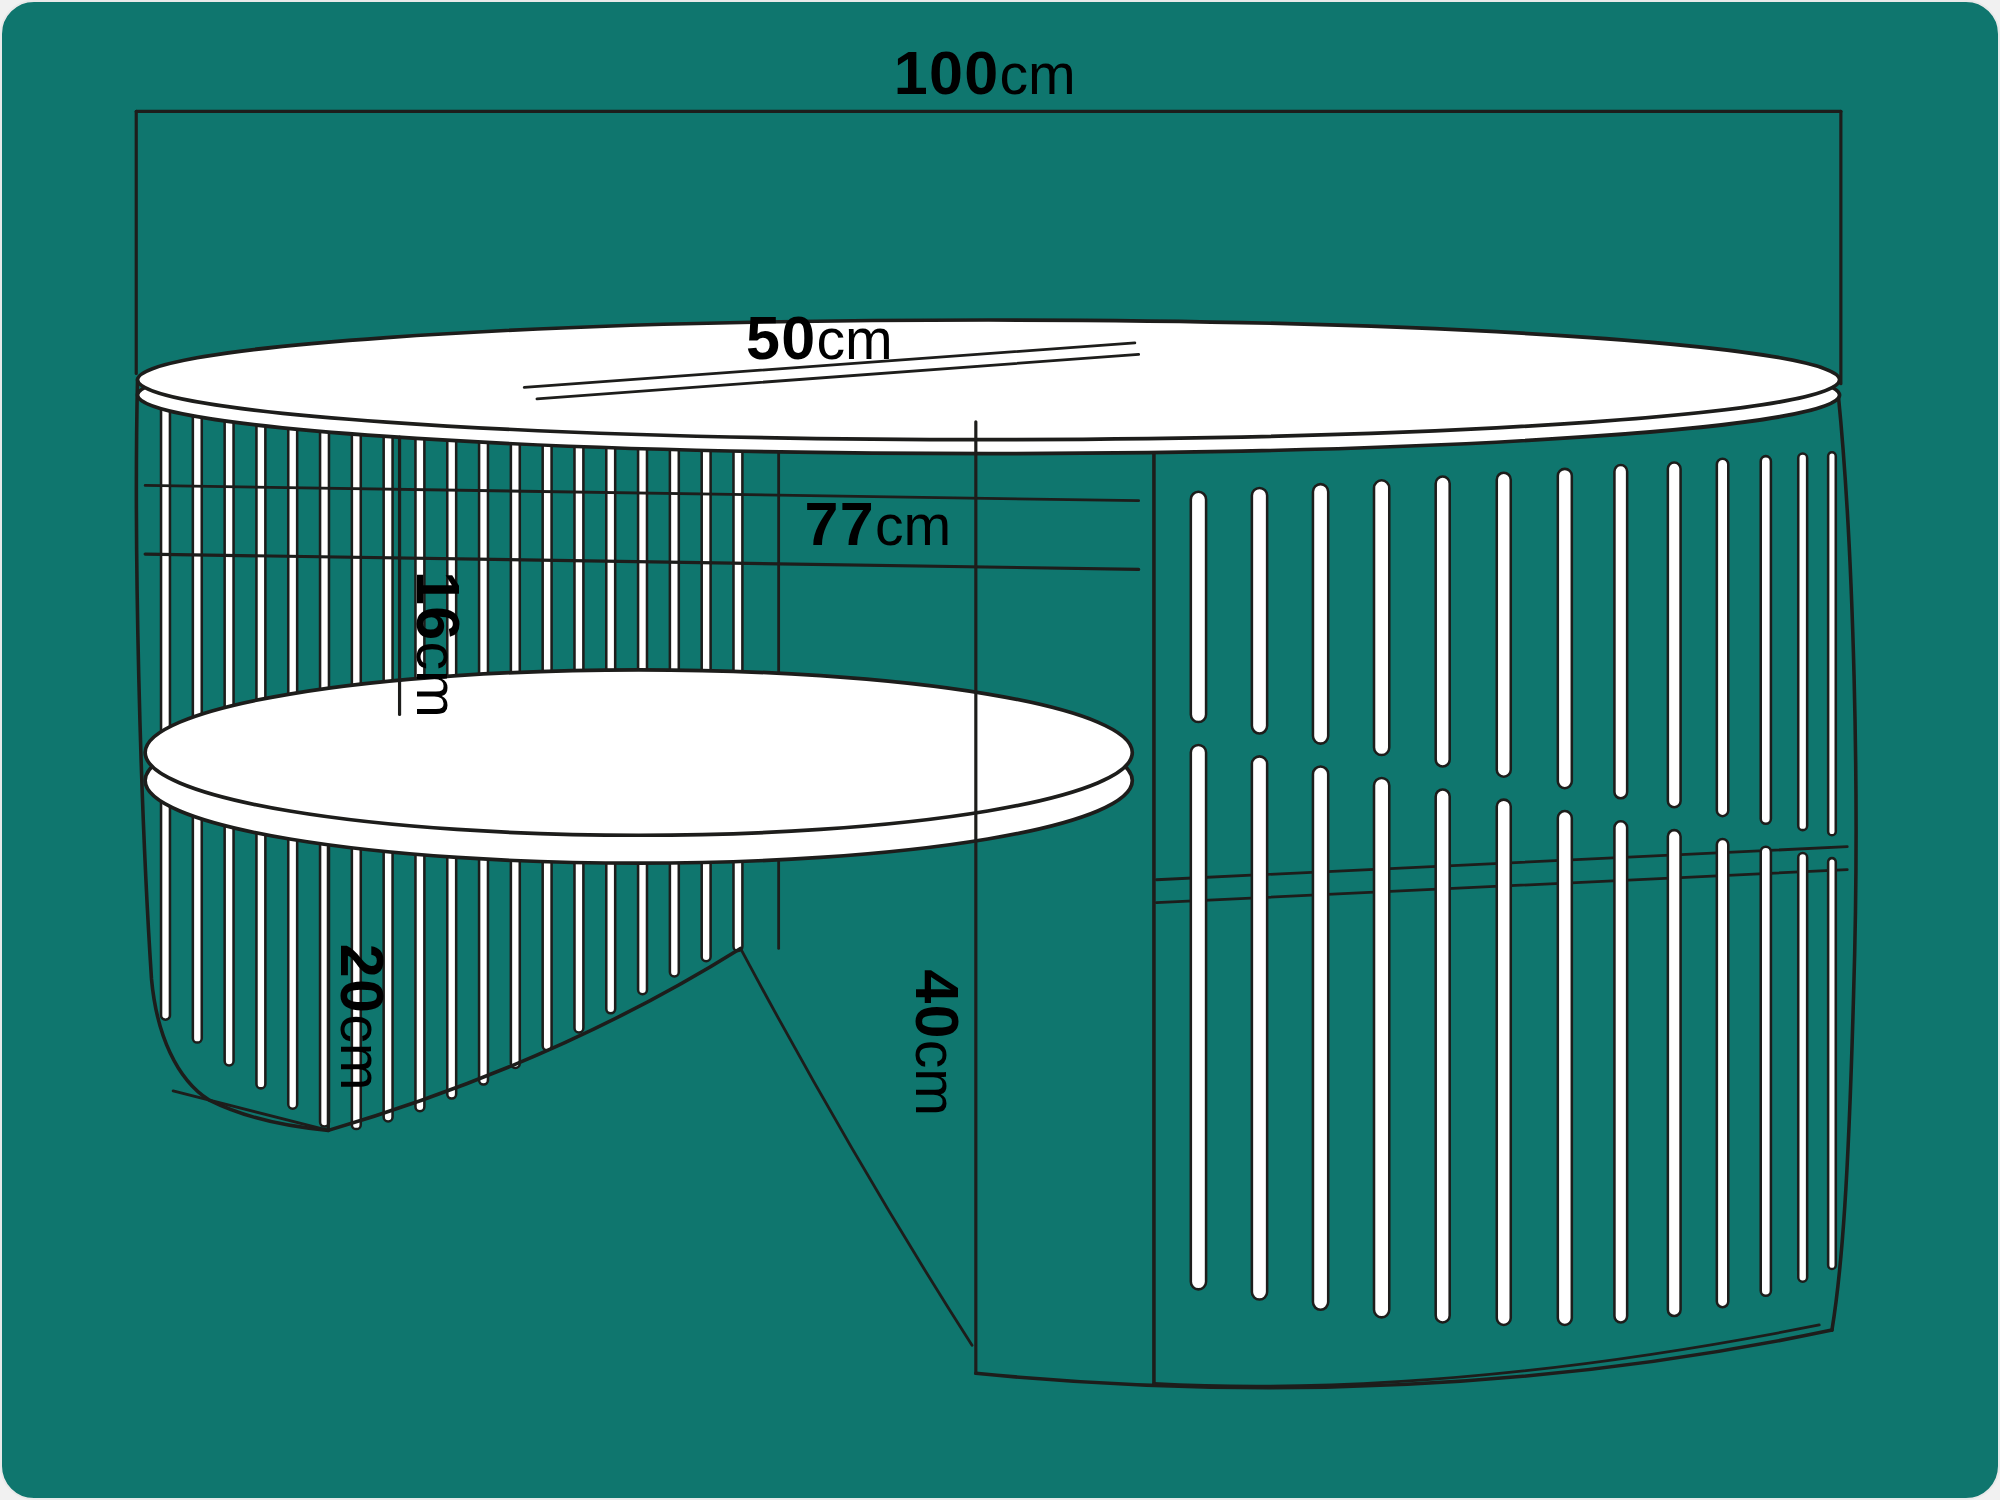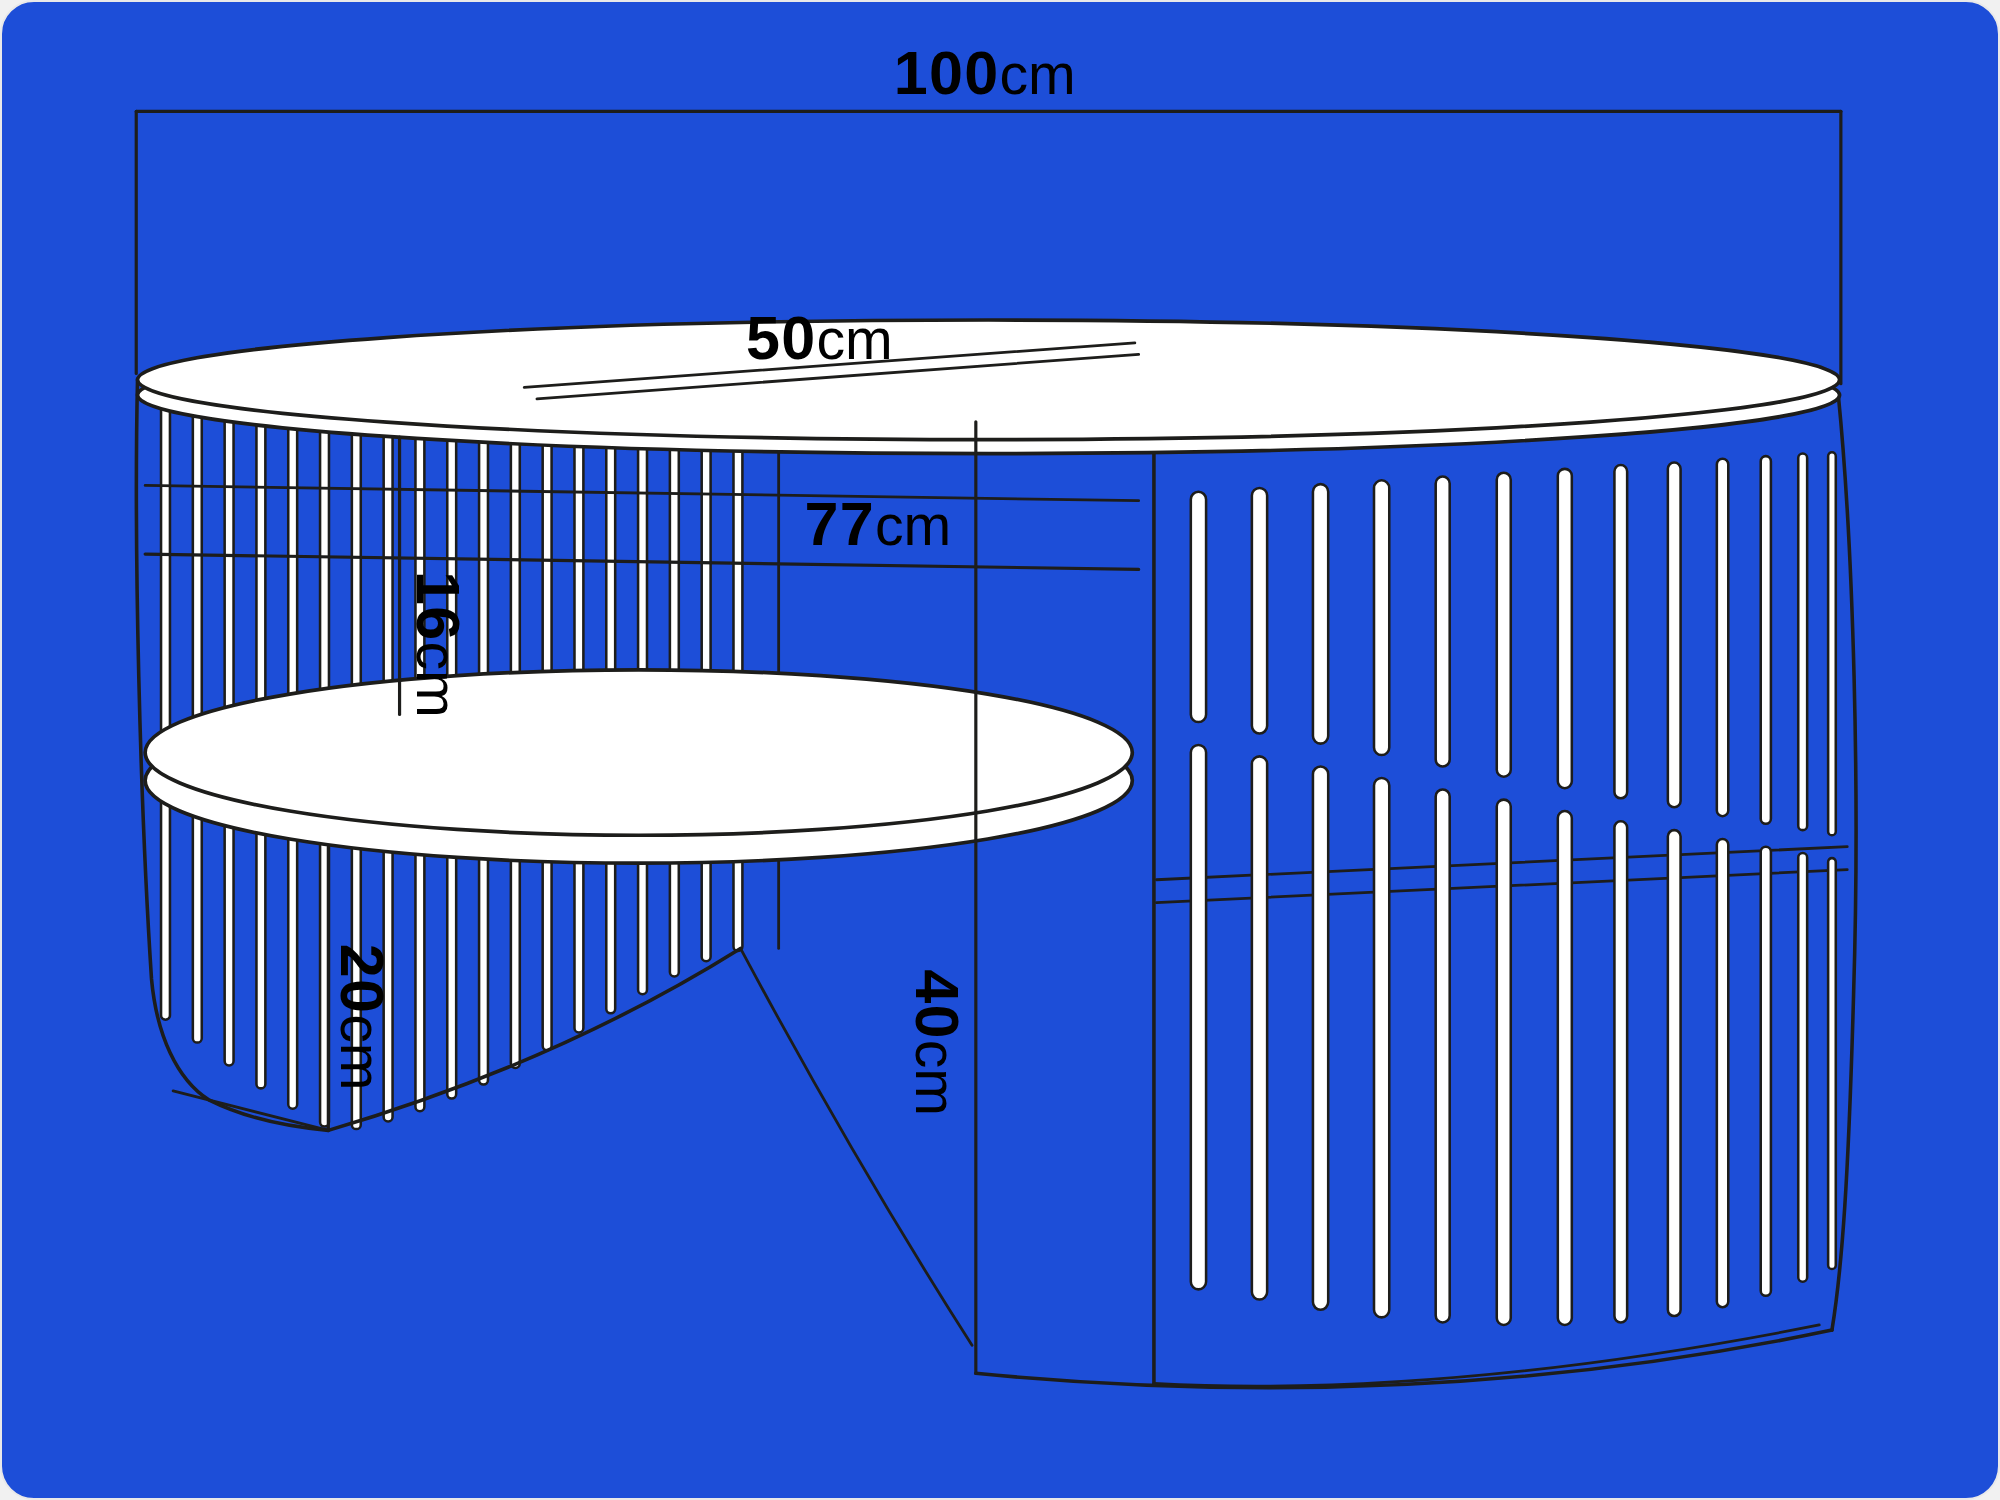--- a/index.html
+++ b/index.html
@@ -1,16 +1,16 @@
 <!DOCTYPE html>
 <html><head>
 <meta charset="utf-8">
 <style>
   html,body{margin:0;padding:0;width:2000px;height:1500px;background:#f1f1f1;}
-  .canvas{position:absolute;inset:0;width:2000px;height:1500px;background:#1d4ed8;border-radius:34px;
+  .canvas{position:absolute;inset:0;width:2000px;height:1500px;background:#0f766e;border-radius:34px;
           border:2px solid #e9e9e9;box-sizing:border-box;overflow:hidden;}
   svg{display:block;width:100%;height:100%;}
   .ln{fill:none;stroke:#1d1d1b;stroke-width:2.8;stroke-linecap:round;stroke-linejoin:round;}
   .ln-thin{fill:none;stroke:#1d1d1b;stroke-width:2.2;stroke-linecap:round;}
   .fill{fill:#ffffff;stroke:#1d1d1b;stroke-width:2.9;}
   .dim{fill:none;stroke:#1d1d1b;stroke-width:2.5;stroke-linecap:round;}
   .slat{fill:#ffffff;stroke:#1d1d1b;stroke-width:2;}
   text{font-family:"Liberation Sans",sans-serif;fill:#000000;}
   .num{font-weight:700;font-size:48px;letter-spacing:1px;}
   .unit{font-weight:400;font-size:45px;}

